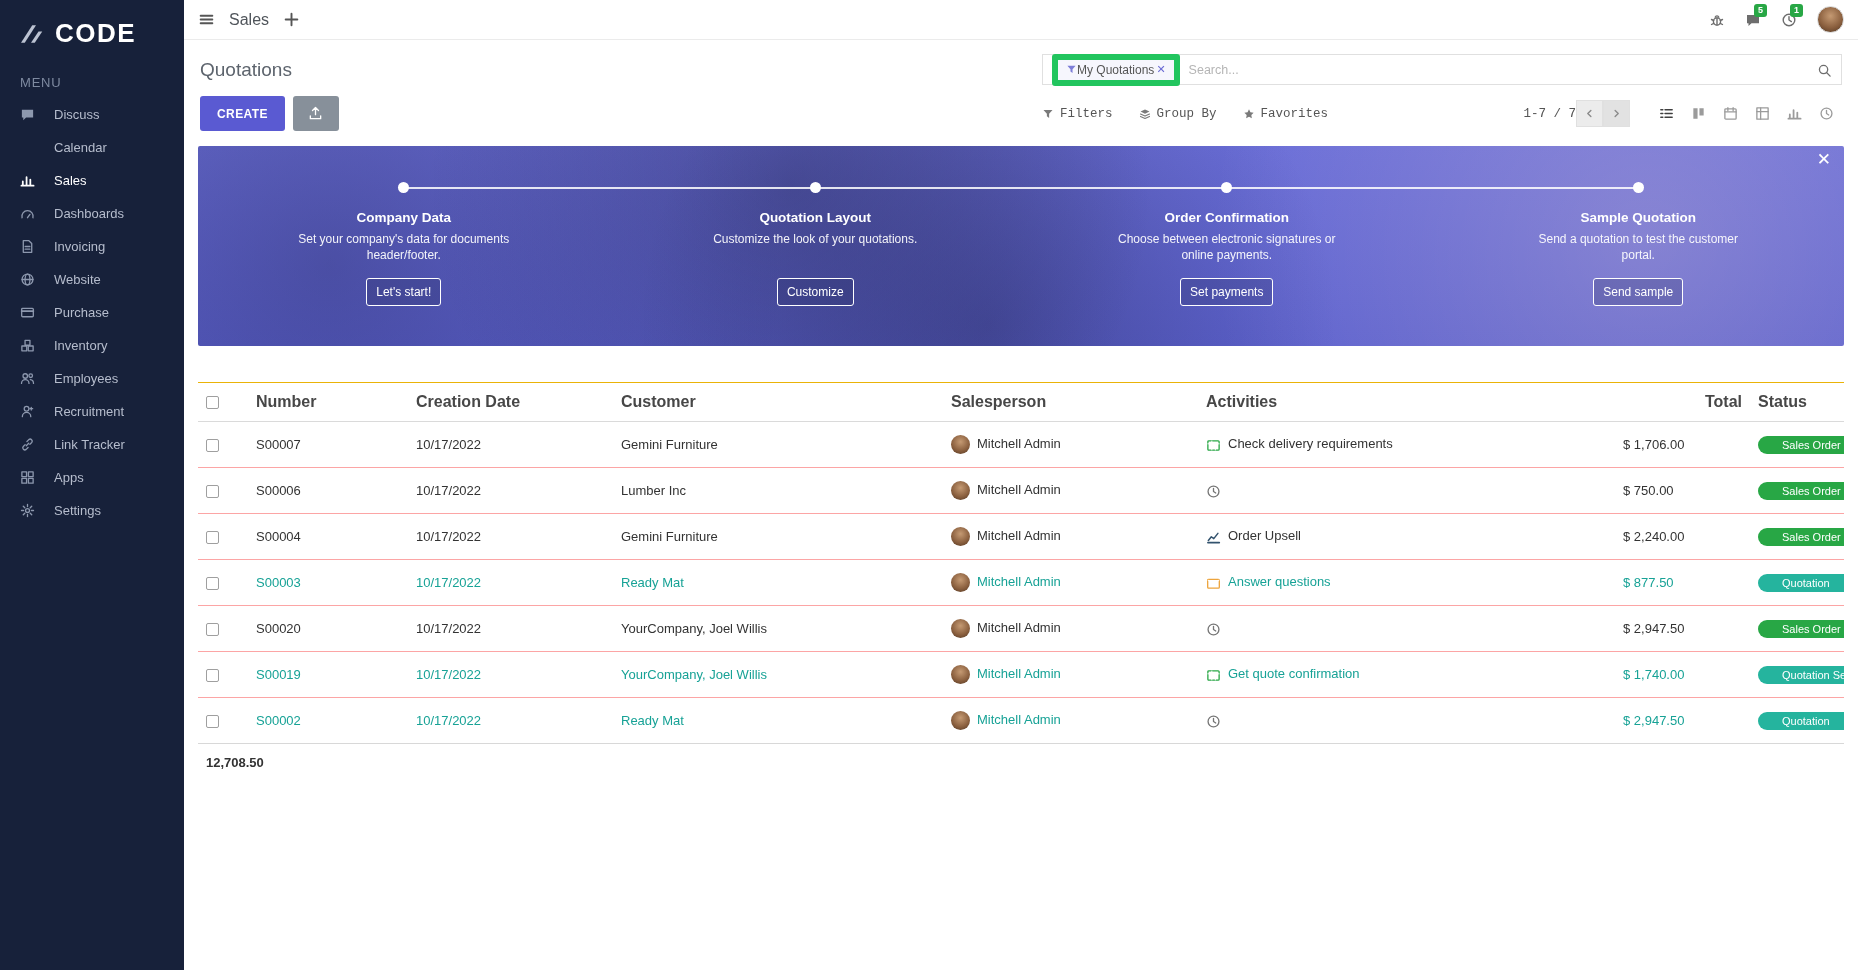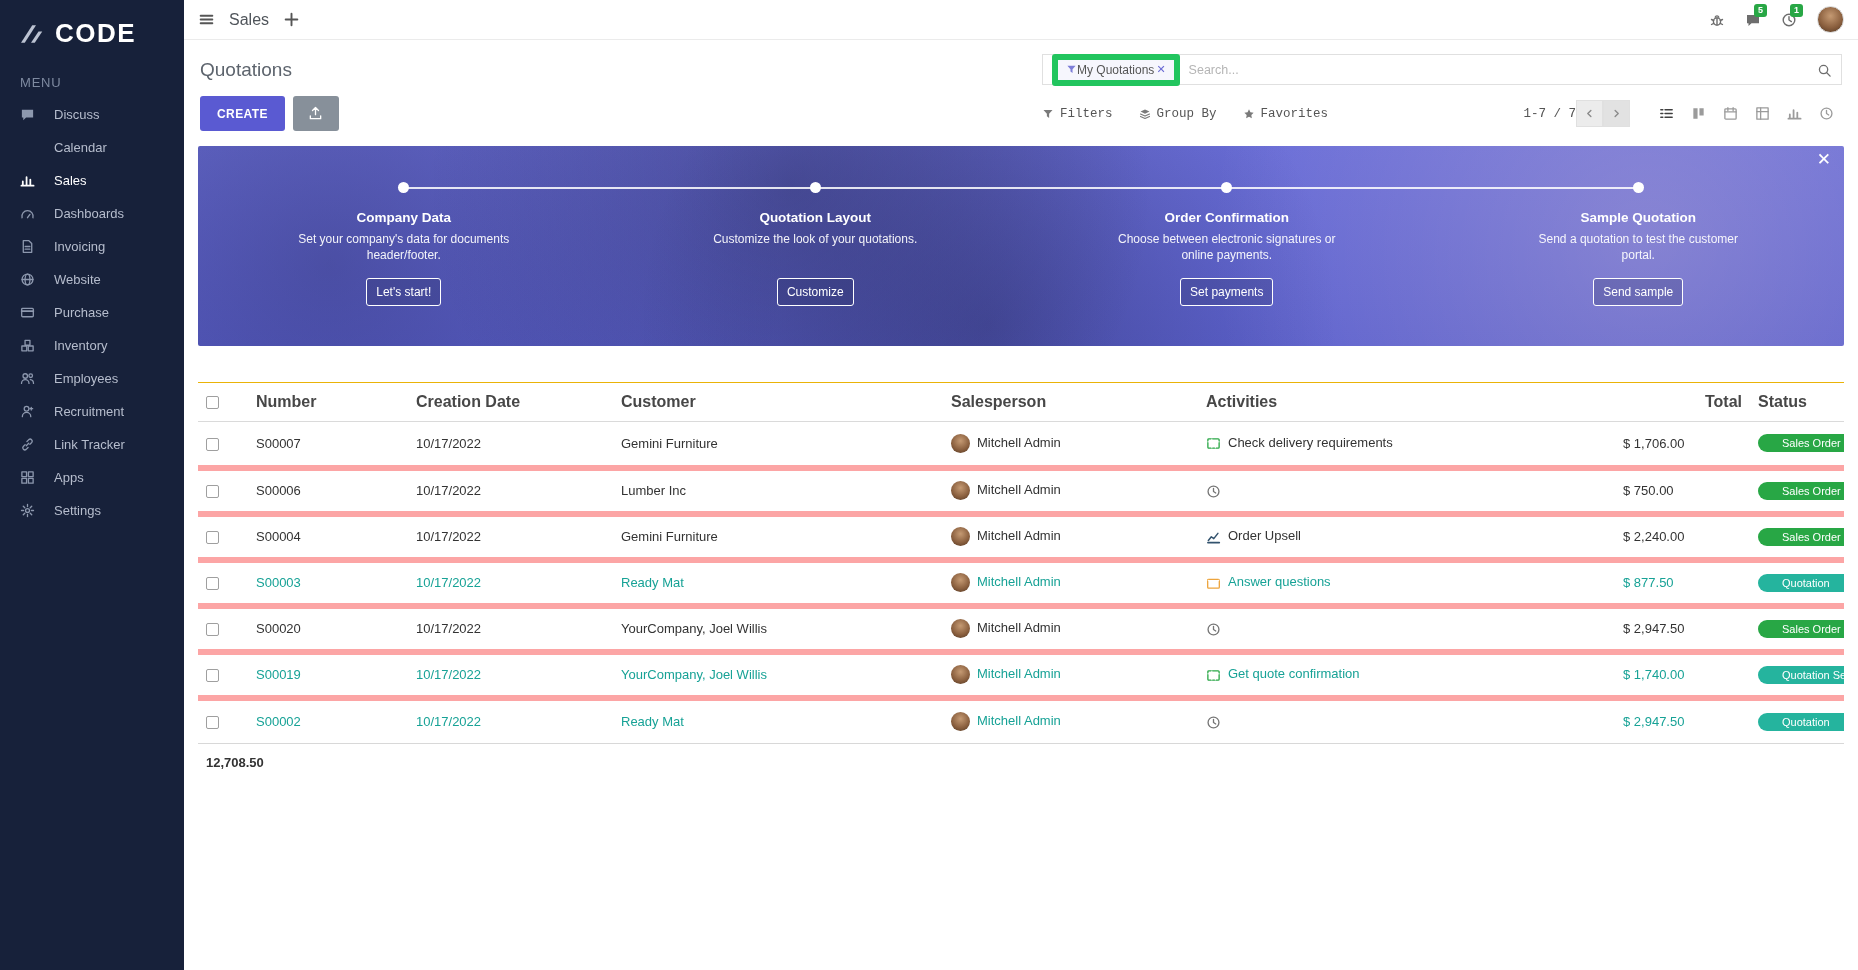--- a/index.html
+++ b/index.html
@@ -88,21 +88,21 @@
   .dot { width:11px; height:11px; border-radius:50%; background:#fff; margin-bottom:17px; }
   .step-title { color:#fff; font-size:13.5px; font-weight:700; margin-bottom:6px; }
   .step-desc { color:rgba(255,255,255,0.93); font-size:12px; line-height:1.35; max-width:230px; min-height:34px; }
   .step-btn { margin-top:13px; background:rgba(35,40,85,0.22); border:1px solid #ffffff; color:#fff; font-family:"Liberation Sans",sans-serif; font-size:12px; padding:6px 9px; border-radius:3px; cursor:pointer; }
 
   
   .table-wrap { margin:36px 14px 0 14px; }
   table { width:100%; border-collapse:collapse; table-layout:fixed; font-size:13px; }
   thead th { font-size:16px; color:#474747; font-weight:700; text-align:left; padding:10px 8px; border-top:1px solid #eab308; border-bottom:1px solid #dadada; overflow:hidden; white-space:nowrap; }
   thead th.c-total { text-align:right; }
-  tbody td { height:46px; padding:0 8px; border-top:6px solid #fca5a5; overflow:hidden; white-space:nowrap; color:#333; }
+  tbody td { height:46px; padding:0 8px; border-top:1px solid #fca5a5; overflow:hidden; white-space:nowrap; color:#333; }
   tbody tr:first-child td { border-top:none; }
   .cb { display:inline-block; width:13px; height:13px; border:1px solid #9f9f9f; border-radius:2px; background:#fff; vertical-align:middle; cursor:pointer; }
   .c-total { }
   .c-act .ico { width:15px; height:15px; margin-right:7px; }
   .act-clock { color:#757575; }
   .act-sheet { color:#28a745; }
   .act-chart { color:#33536e; }
   .act-envelope { color:#eda43c; }
   .badge { display:inline-block; padding:3px 24px; border-radius:11px; color:#fff; font-size:11px; white-space:nowrap; }
   .badge.success { background:#28a745; }

